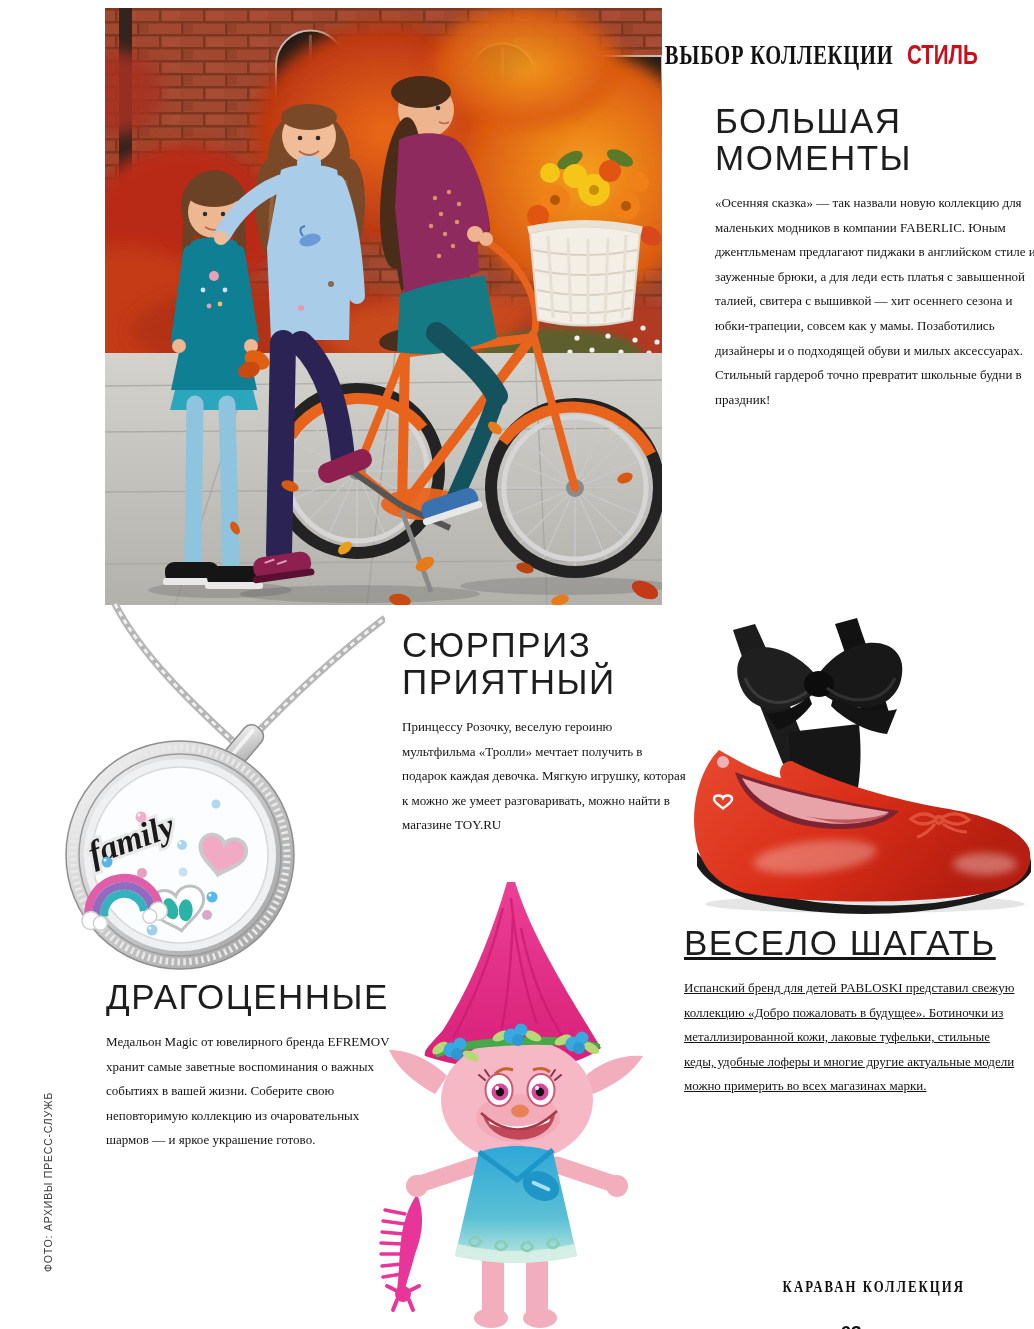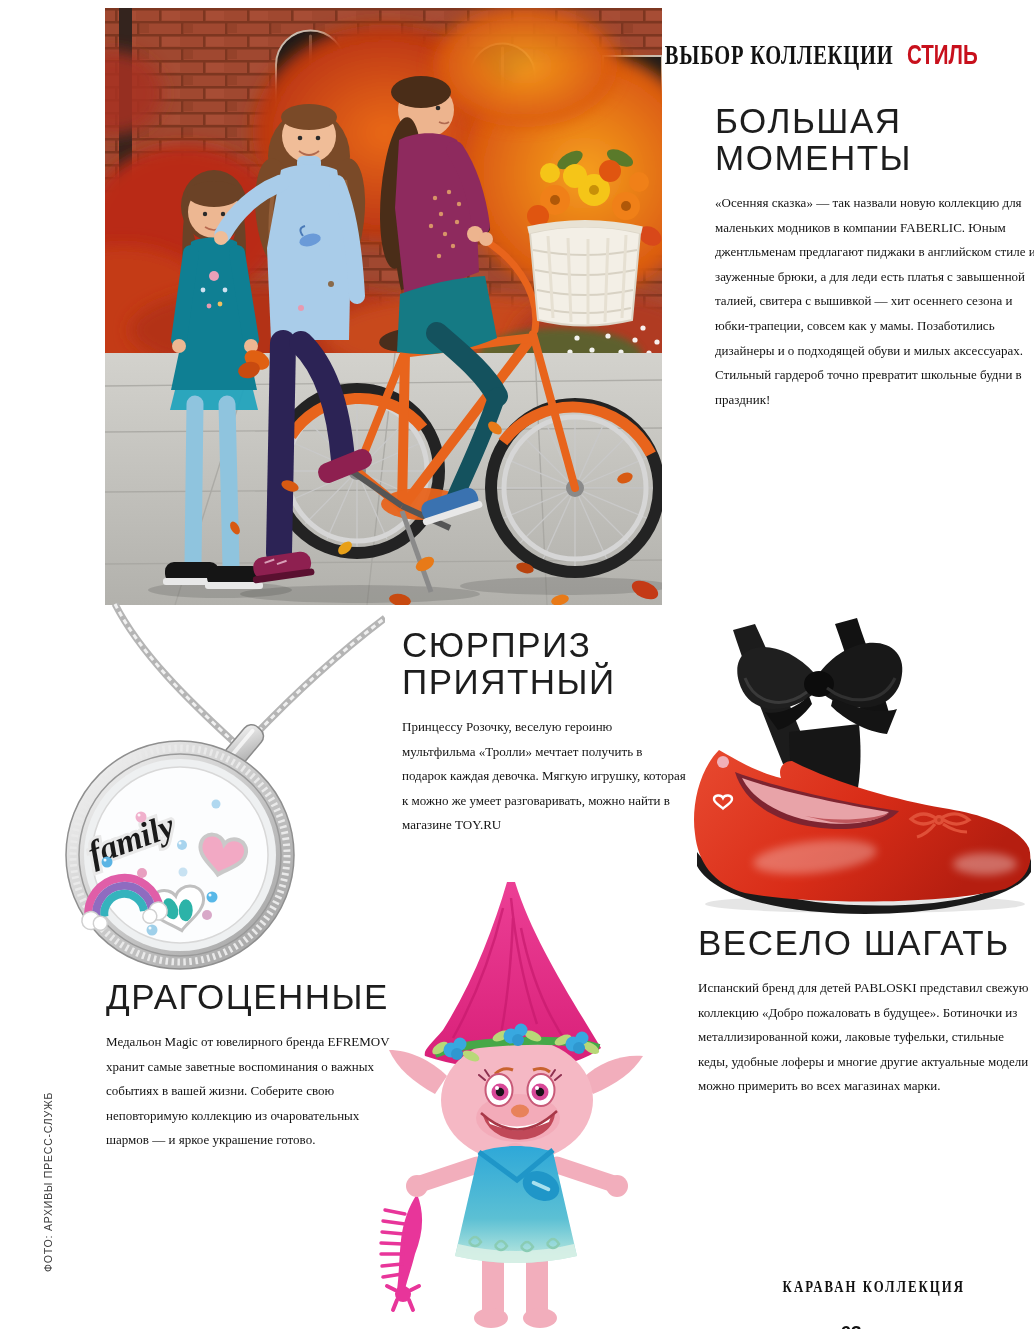--- a/index.html
+++ b/index.html
@@ -14,21 +14,21 @@
   .masthead .brand{color:#c8101c;margin-left:10px;font-family:"Liberation Sans",sans-serif;
       font-weight:bold;letter-spacing:0;}
 
   
   .headline{font-family:"Liberation Sans",sans-serif;font-weight:400;color:#1d1d1d;
       font-size:35px;line-height:37px;letter-spacing:1.5px;}
   .bodytext{font-size:13px;line-height:24.6px;color:#121212;margin-top:15px;}
 
   .art-big{left:700px;top:102px;width:322px;margin-left:15px;}
   .art-surprise{left:402px;top:626px;width:286px;}
-  .art-walk{left:698px;top:924px;width:332px;}
+  .art-walk{left:684px;top:924px;width:332px;text-decoration:underline;}
   .art-moments{left:106px;top:978px;width:296px;}
 
   
   .photo-main{left:105px;top:8px;width:557px;height:597px;}
   .medallion{left:40px;top:588px;width:345px;height:382px;}
   .shoe{left:685px;top:612px;width:349px;height:303px;}
   .troll{left:365px;top:878px;width:300px;height:451px;}
   svg{display:block;}
 
   

